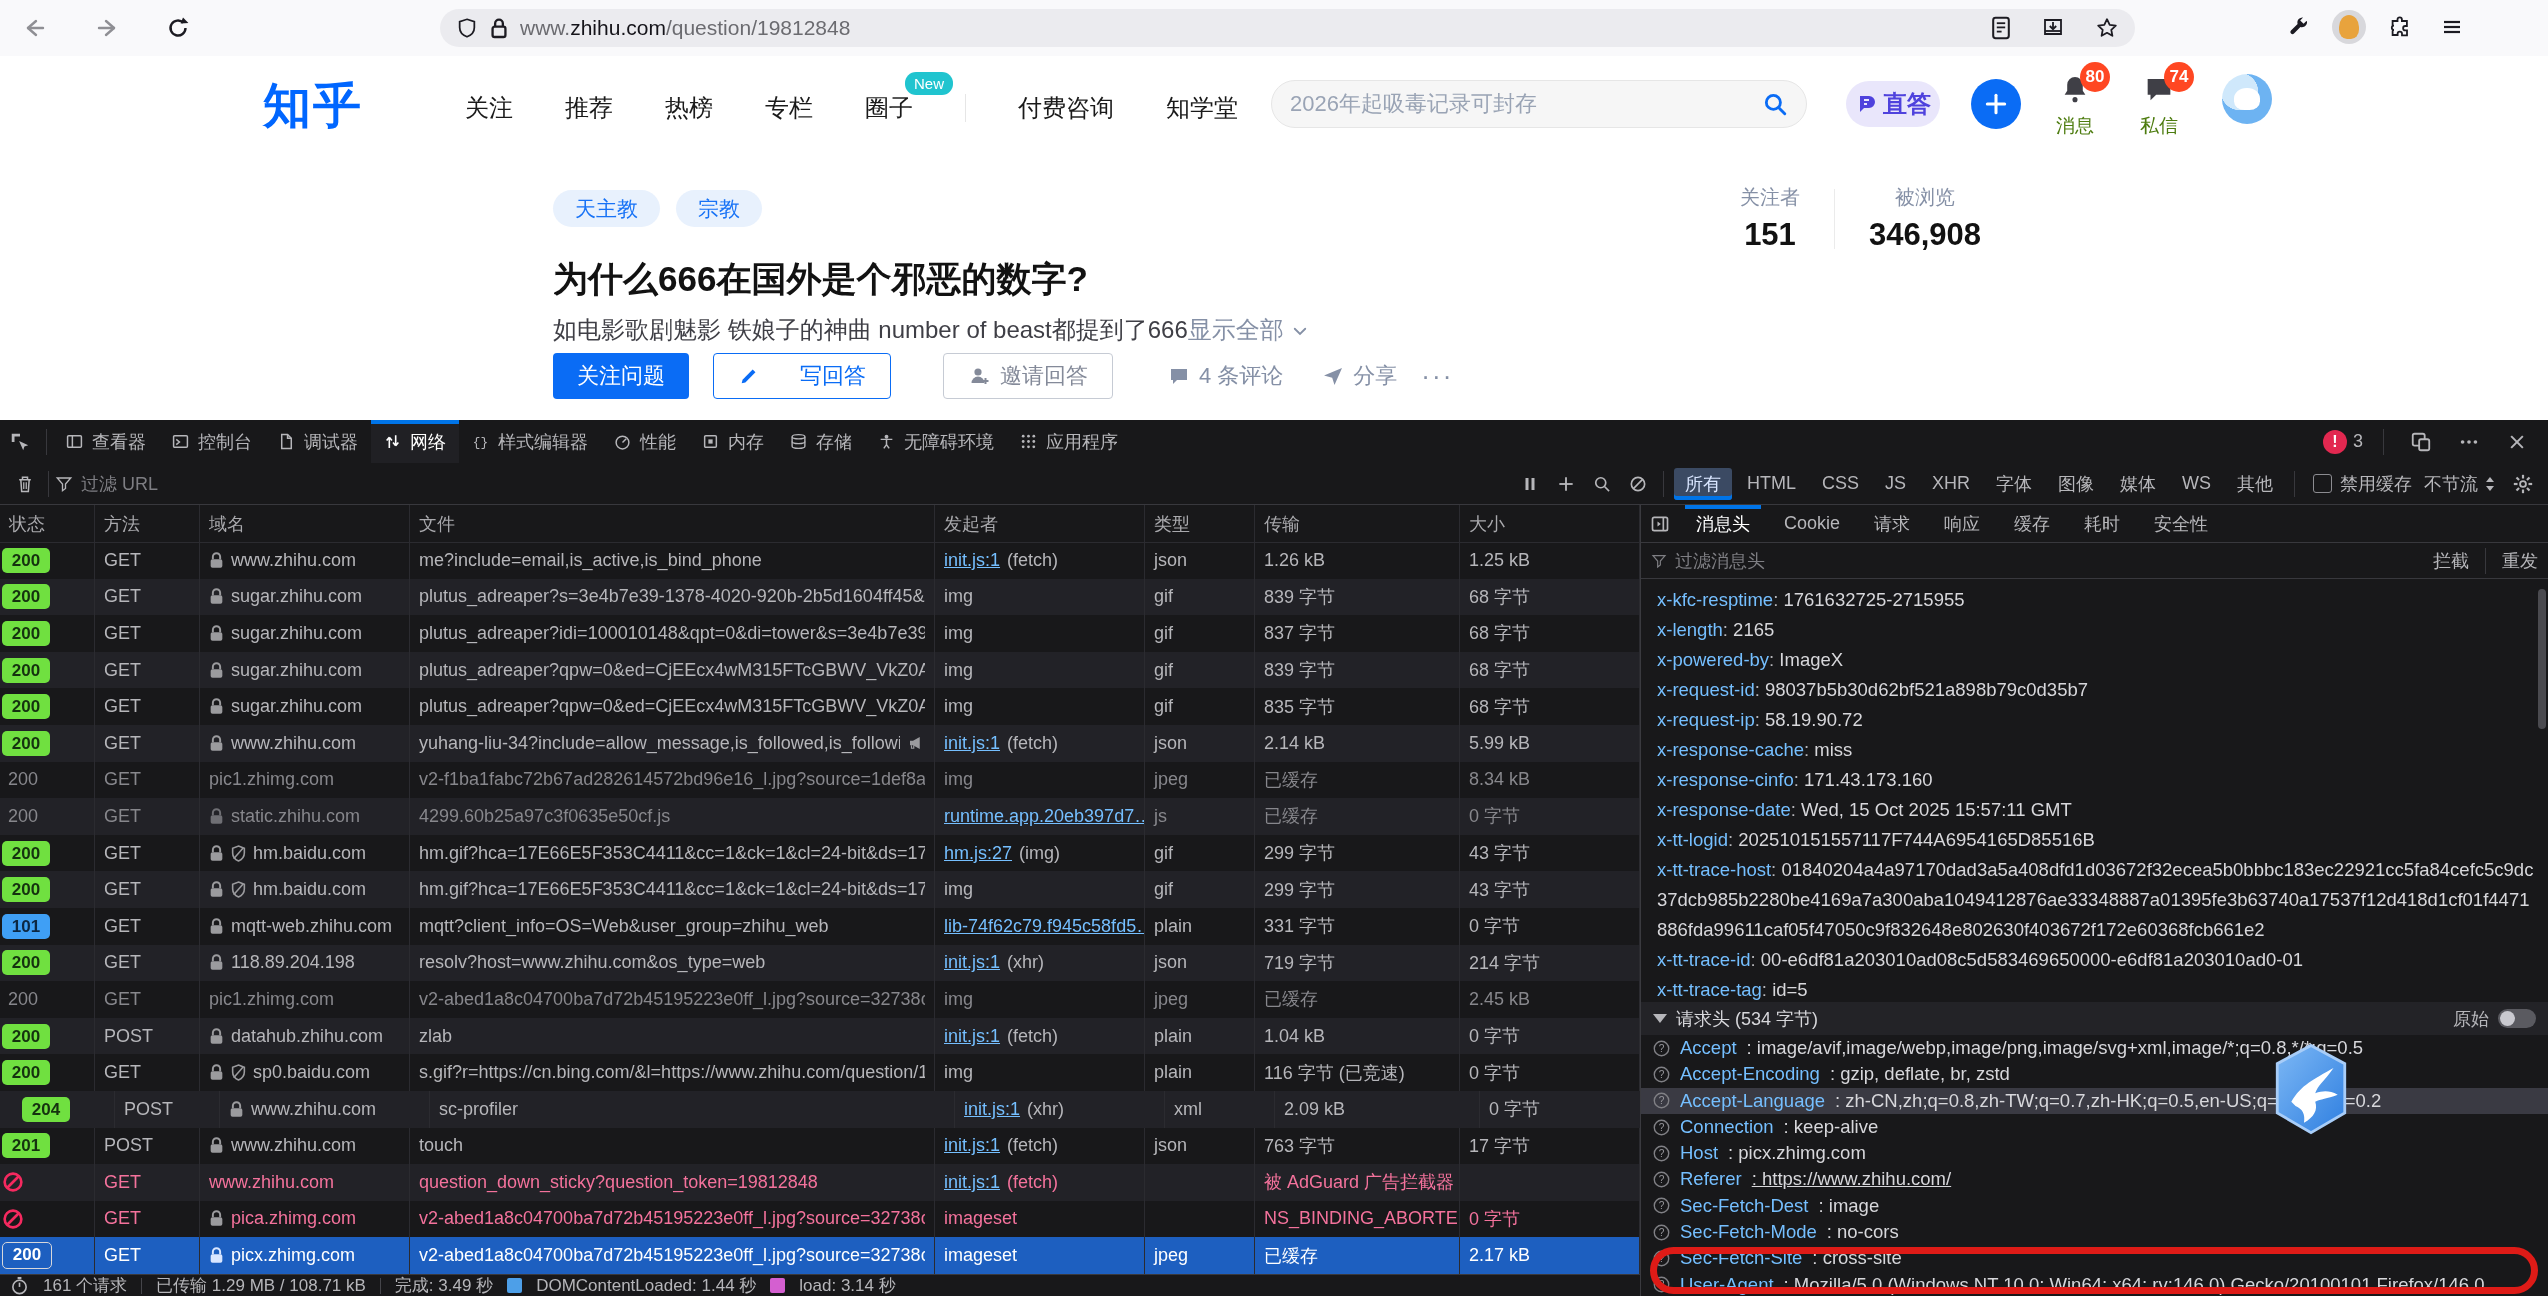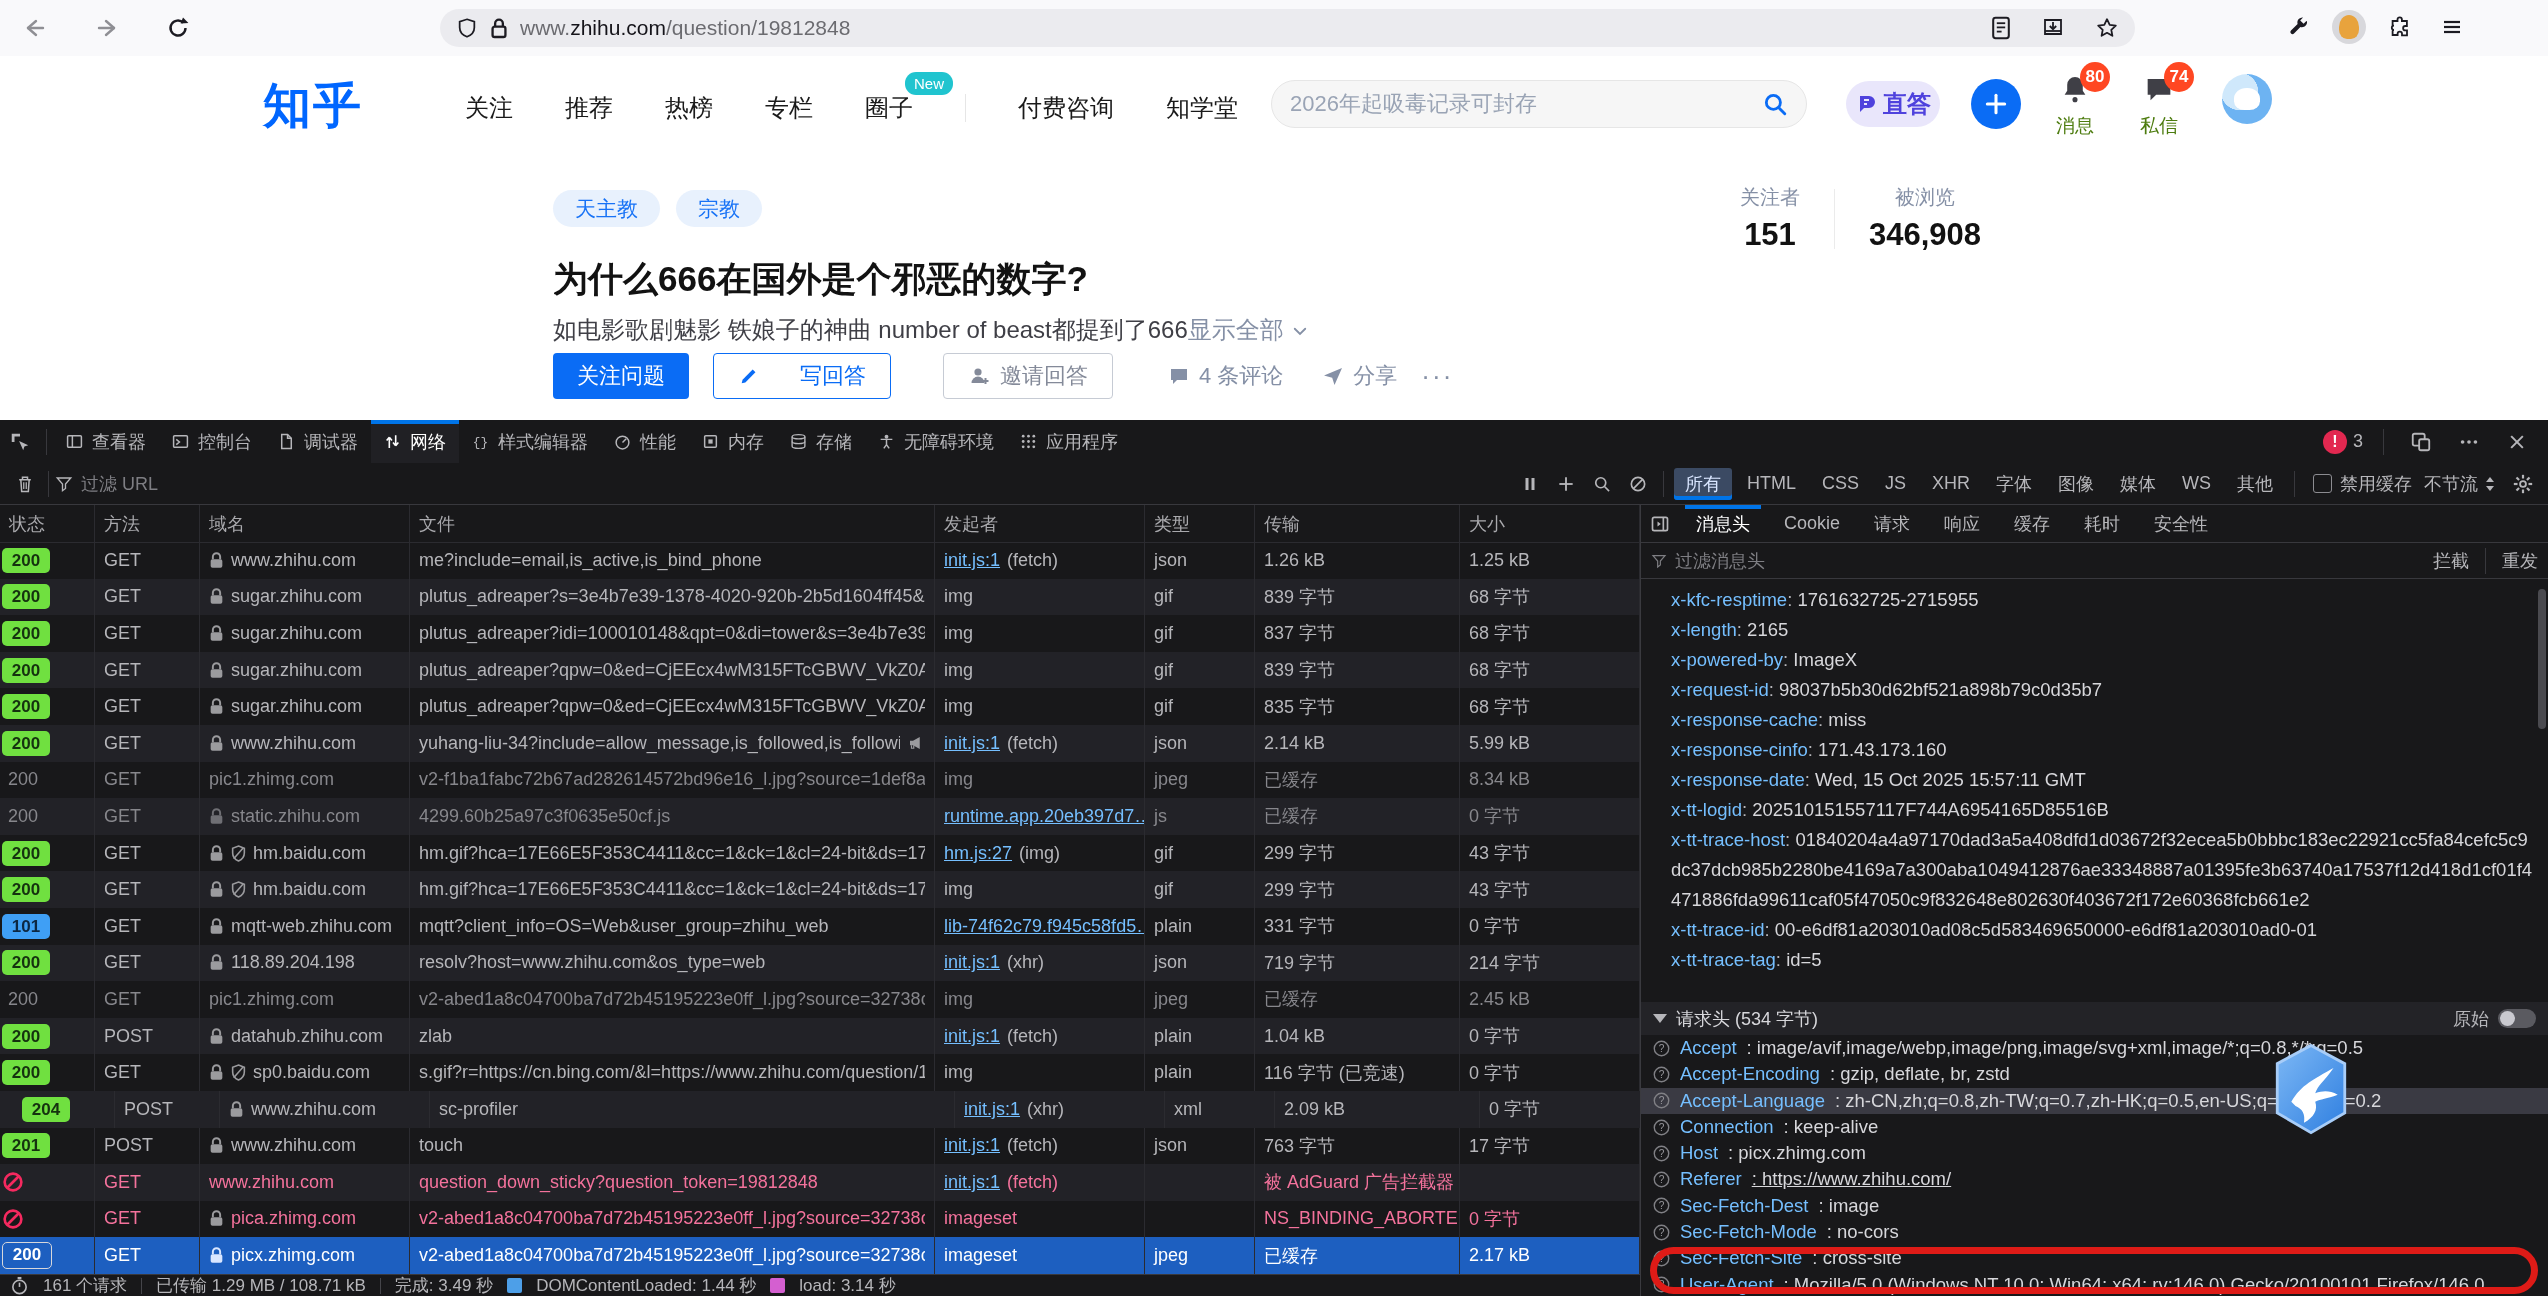--- a/index.html
+++ b/index.html
@@ -117,21 +117,21 @@
   
   .dt-right{position:absolute;left:1640px;top:85px;width:908px;height:791px;border-left:1px solid #3a3a3f;
             background:#18181a;box-sizing:border-box;}
   .rp-tabs{height:37px;display:flex;align-items:stretch;border-bottom:1px solid #38383d;}
   .rp-collapse{width:38px;display:flex;align-items:center;justify-content:center;color:#b6b6ba;}
   .rp-tab{display:flex;align-items:center;padding:0 17px;position:relative;color:#b6b6ba;cursor:pointer;}
   .rp-tab.active{color:#fff;}
   .rp-tab.active::before{content:"";position:absolute;left:6px;top:0;right:6px;height:4px;background:#0074e8;}
   .rp-filter{height:35px;display:flex;align-items:center;border-bottom:1px solid #38383d;padding:0 10px;color:#7e7e83;gap:8px;}
   .rp-filter-right{margin-left:auto;display:flex;align-items:center;color:#b6b6ba;gap:10px;}
-  .rp-resp{height:423px;overflow:hidden;padding:6px 10px 0 30px;line-height:30px;font-size:18.5px;box-sizing:border-box;}
+  .rp-resp{height:423px;overflow:hidden;padding:6px 10px 0 16px;line-height:30px;font-size:18.5px;box-sizing:border-box;}
   .hline{white-space:nowrap;overflow:hidden;}
   .hline.wrap{white-space:normal;word-break:break-all;}
   .hname{color:#75bfff;}
   .hval{color:#d7d7db;}
   .rp-section{height:33px;background:#232327;display:flex;align-items:center;padding:0 12px;color:#d7d7db;gap:9px;}
   .tri{width:0;height:0;border-left:7px solid transparent;border-right:7px solid transparent;border-top:9px solid #b6b6ba;}
   .rp-raw{margin-left:auto;display:flex;align-items:center;gap:9px;color:#b6b6ba;}
   .toggle{width:38px;height:19px;border-radius:10px;background:#5a5a60;position:relative;}
   .toggle .knob{position:absolute;left:2px;top:2px;width:15px;height:15px;border-radius:50%;background:#c9c9cf;}
   .rp-req{height:263px;overflow:hidden;font-size:18.5px;line-height:26.3px;padding-left:12px;box-sizing:border-box;}
@@ -1286,20 +1286,21 @@
           <span>拦截</span>
           <span class="dt-sep"></span>
           <span>重发</span>
         </span>
       </div>
       <div class="rp-resp" id="rp-resp">
           <div class="hline"><span class="hname">x-kfc-resptime</span>: <span class="hval">1761632725-2715955</span></div>
           <div class="hline"><span class="hname">x-length</span>: <span class="hval">2165</span></div>
           <div class="hline"><span class="hname">x-powered-by</span>: <span class="hval">ImageX</span></div>
           <div class="hline"><span class="hname">x-request-id</span>: <span class="hval">98037b5b30d62bf521a898b79c0d35b7</span></div>
+          <div class="hline"><span class="hname">x-request-ip</span>: <span class="hval">58.19.90.72</span></div>
           <div class="hline"><span class="hname">x-response-cache</span>: <span class="hval">miss</span></div>
           <div class="hline"><span class="hname">x-response-cinfo</span>: <span class="hval">171.43.173.160</span></div>
           <div class="hline"><span class="hname">x-response-date</span>: <span class="hval">Wed, 15 Oct 2025 15:57:11 GMT</span></div>
           <div class="hline"><span class="hname">x-tt-logid</span>: <span class="hval">202510151557117F744A6954165D85516B</span></div>
           <div class="hline wrap"><span class="hname">x-tt-trace-host</span>: <span class="hval">01840204a4a97170dad3a5a408dfd1d03672f32ecea5b0bbbc183ec22921cc5fa84cefc5c9dc37dcb985b2280be4169a7a300aba1049412876ae33348887a01395fe3b63740a17537f12d418d1cf01f4471886fda99611caf05f47050c9f832648e802630f403672f172e60368fcb661e2</span></div>
           <div class="hline"><span class="hname">x-tt-trace-id</span>: <span class="hval">00-e6df81a203010ad08c5d583469650000-e6df81a203010ad0-01</span></div>
           <div class="hline"><span class="hname">x-tt-trace-tag</span>: <span class="hval">id=5</span></div>
         </div>
       <div class="rp-section">
         <span class="tri"></span>

